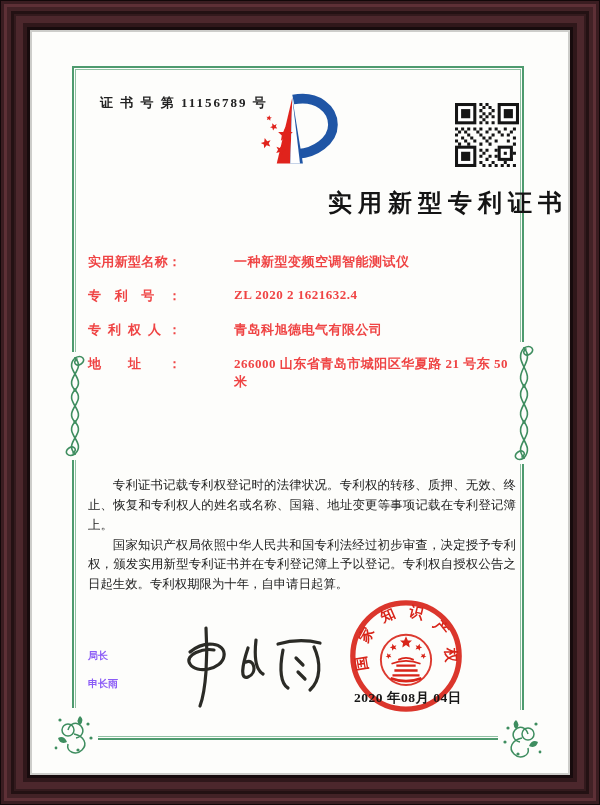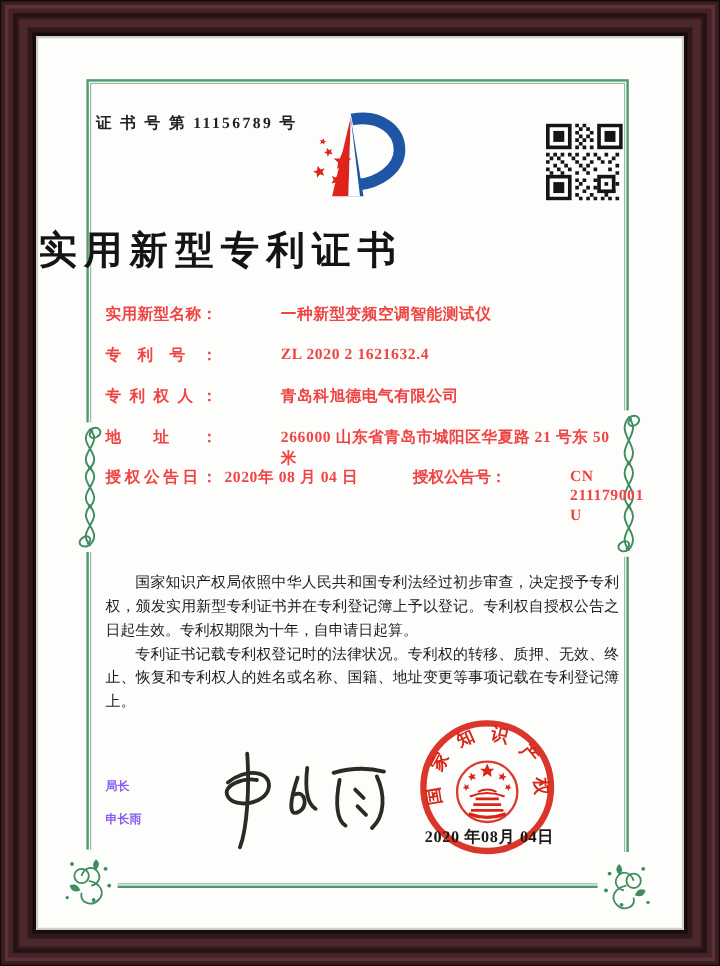--- a/index.html
+++ b/index.html
@@ -17,24 +17,24 @@
       inset 0 0 0 23px #4c272c,
       inset 0 0 0 27px #2f171a,
       inset 0 0 0 30px #170b0d,
       inset 0 0 0 32px rgba(0,0,0,.18);}
   .page{position:absolute;inset:32px;background:#fdfdfb;}
   
   .gborder{position:absolute;left:40px;top:34px;right:44px;bottom:33px;border:2px solid #4e9a6e;}
   .gborder .inner{position:absolute;inset:1px;border:1px solid #8fc0a2;}
   .orn{position:absolute;background:#fdfdfb;}
   
-  .certno{position:absolute;left:48px;top:62px;font-size:13px;color:#222;letter-spacing:2px;font-weight:600;}
+  .certno{position:absolute;left:68px;top:62px;font-size:13px;color:#222;letter-spacing:2px;font-weight:600;}
   .logo{position:absolute;left:208px;top:56px;width:120px;height:92px;}
   .qr{position:absolute;left:423px;top:71px;width:64px;height:64px;}
-  .title{position:absolute;left:0;top:155px;width:100%;text-align:left;font-size:32px;font-weight:700;
+  .title{position:absolute;left:0;top:155px;width:100%;text-align:right;font-size:24px;font-weight:700;
          letter-spacing:6px;color:#141414;}
   .fields{position:absolute;left:56px;top:221px;width:428px;font-size:13px;color:#ef4444;font-weight:600;}
   .frow{display:flex;align-items:flex-start;height:34px;}
   .flabel{display:inline-block;width:93px;text-align:justify;text-align-last:justify;flex:none;}
   .fvalue{padding-left:6px;letter-spacing:.5px;margin-left:47px;}
   .grantrow{display:flex;height:28px;}
   .grant-val{width:157px;padding-left:6px;letter-spacing:.5px;flex:none;}
   .glabel2{flex:none;}
   .paras{position:absolute;left:56px;top:444px;width:428px;font-size:12.4px;line-height:1.6;
          color:#1b1b1b;text-align:justify;}
@@ -170,31 +170,25 @@
         <span class="fvalue">ZL 2020 2 1621632.4</span>
       </div>
       <div class="frow">
         <span class="flabel">专利权人：</span>
         <span class="fvalue">青岛科旭德电气有限公司</span>
       </div>
       <div class="frow">
         <span class="flabel">地址：</span>
         <span class="fvalue">266000 山东省青岛市城阳区华夏路 21 号东 50 米</span>
       </div>
-      <div class="grantrow">
-        <span class="flabel">授权公告日：</span>
-        <span class="grant-val">2020年 08 月 04 日</span>
-        <span class="glabel2">授权公告号：</span>
-        <span class="fvalue">CN 211179001 U</span>
-      </div>
     </div>
 
     <div class="paras">
+      <p>专利证书记载专利权登记时的法律状况。专利权的转移、质押、无效、终止、恢复和专利权人的姓名或名称、国籍、地址变更等事项记载在专利登记簿上。</p>
       <p>国家知识产权局依照中华人民共和国专利法经过初步审查，决定授予专利权，颁发实用新型专利证书并在专利登记簿上予以登记。专利权自授权公告之日起生效。专利权期限为十年，自申请日起算。</p>
-      <p>专利证书记载专利权登记时的法律状况。专利权的转移、质押、无效、终止、恢复和专利权人的姓名或名称、国籍、地址变更等事项记载在专利登记簿上。</p>
     </div>
 
     <div class="signer">
       <div>局长</div>
       <div>申长雨</div>
     </div>
 
     <svg class="signature" viewBox="0 0 170 100">
       <g fill="none" stroke="#2b2b26" stroke-width="3.2" stroke-linecap="round" stroke-linejoin="round">
         <path d="M30,38 C44,26 66,28 64,42 C62,56 36,60 30,50 C24,40 44,34 54,36"></path>

